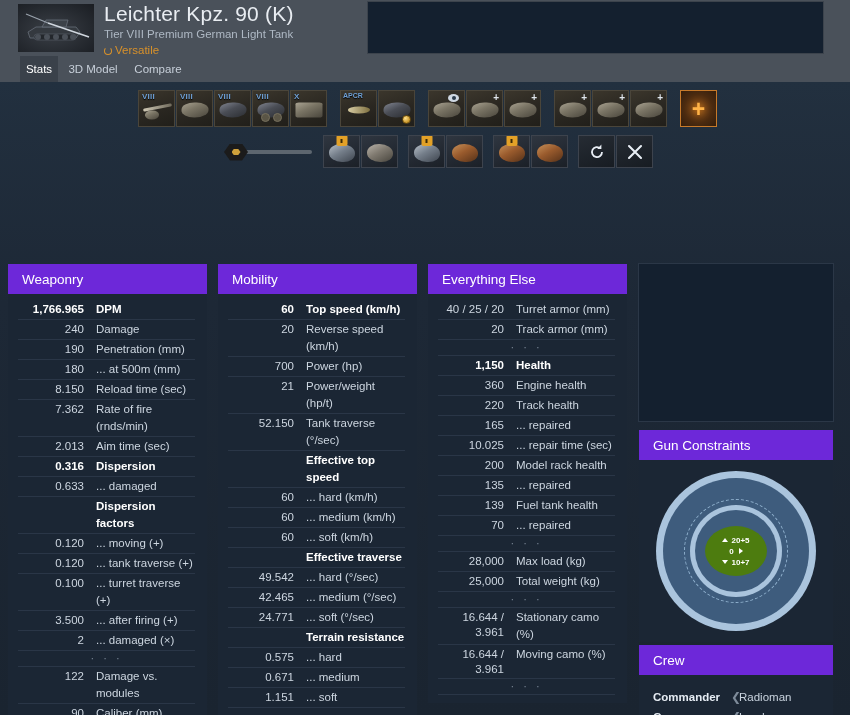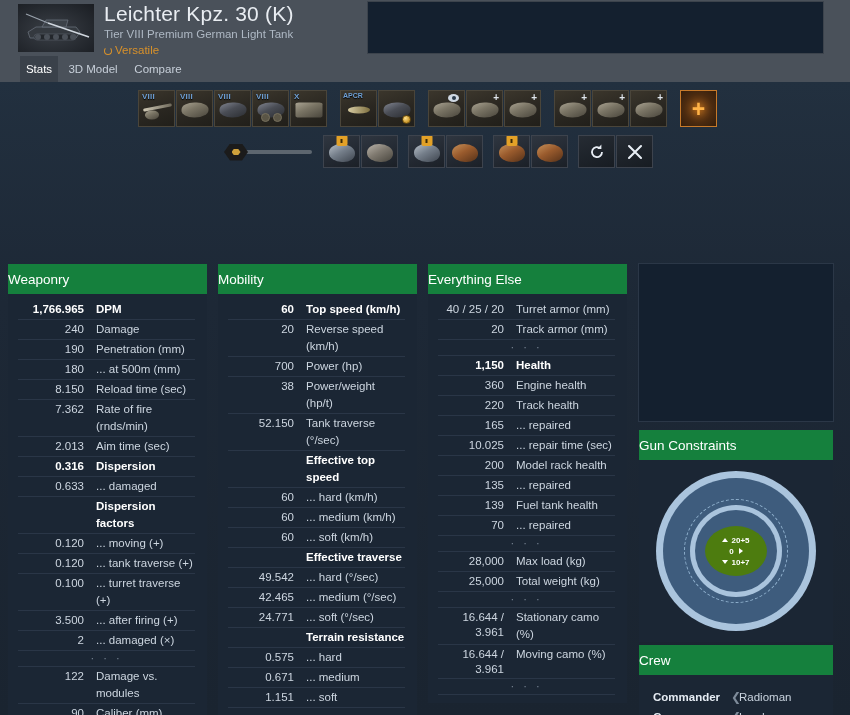--- a/index.html
+++ b/index.html
@@ -197,22 +197,22 @@
   .eq.tool { background: linear-gradient(160deg, #262c34, #171c22); }
   .eq.tool svg { position: absolute; left: 50%; top: 50%; transform: translate(-50%,-50%); }
 
   
   .panel {
     position: absolute;
     background: #1b2634;
     box-shadow: 0 0 0 1px #2a3purple;
   }
   .panel-head {
-    height: 30px; background: #15803d;
-    display: flex; align-items: center; 
+    height: 30px; background: #6d28d9;
+    display: flex; align-items: center; padding-left: 14px;
     font-size: 13.5px; color: #ffffff; font-weight: 400;
   }
   .panel-body { padding: 6px 12px 8px 10px; }
 
   .srow {
     display: flex; align-items: flex-start;
     border-bottom: 1px solid #2a3647;
     min-height: 19px; padding: 1px 0;
   }
   .srow:last-child { border-bottom: none; }
@@ -327,21 +327,21 @@
         <circle cx="38" cy="33" r="3"></circle>
           <circle cx="47" cy="33" r="3"></circle>
         <circle cx="55" cy="33" r="3"></circle>
       </g>
       <line x1="30" y1="19" x2="71" y2="33" stroke="#cfd6de" stroke-width="1.6"></line>
       <line x1="30" y1="19" x2="8" y2="10" stroke="#9aa3ad" stroke-width="1.2"></line>
     </svg>
   </div>
 
   <div class="title-block">
-    <div class="tank-name">Leichter Kpz. 30 (K)</div>
+    <div class="tank-name">Leichter Kpz. 90 (K)</div>
     <div class="tank-sub">Tier VIII Premium German Light Tank</div>
     <div class="tank-tag">
       <span class="tag-dot"></span>
       <span>Versatile</span>
     </div>
   </div>
 
   <div class="header-panel"></div>
 </div>
 
@@ -565,21 +565,21 @@
         </div>
         <div class="srow">
           <div class="sval">20</div>
           <div class="slabel">Reverse speed (km/h)</div>
         </div>
         <div class="srow">
           <div class="sval">700</div>
           <div class="slabel">Power (hp)</div>
         </div>
         <div class="srow">
-          <div class="sval">38</div>
+          <div class="sval">21</div>
           <div class="slabel">Power/weight (hp/t)</div>
         </div>
         <div class="srow">
           <div class="sval">52.150</div>
           <div class="slabel">Tank traverse (°/sec)</div>
         </div>
         <div class="srow head">
           <div class="sval"></div>
           <div class="slabel">Effective top speed</div>
         </div>

